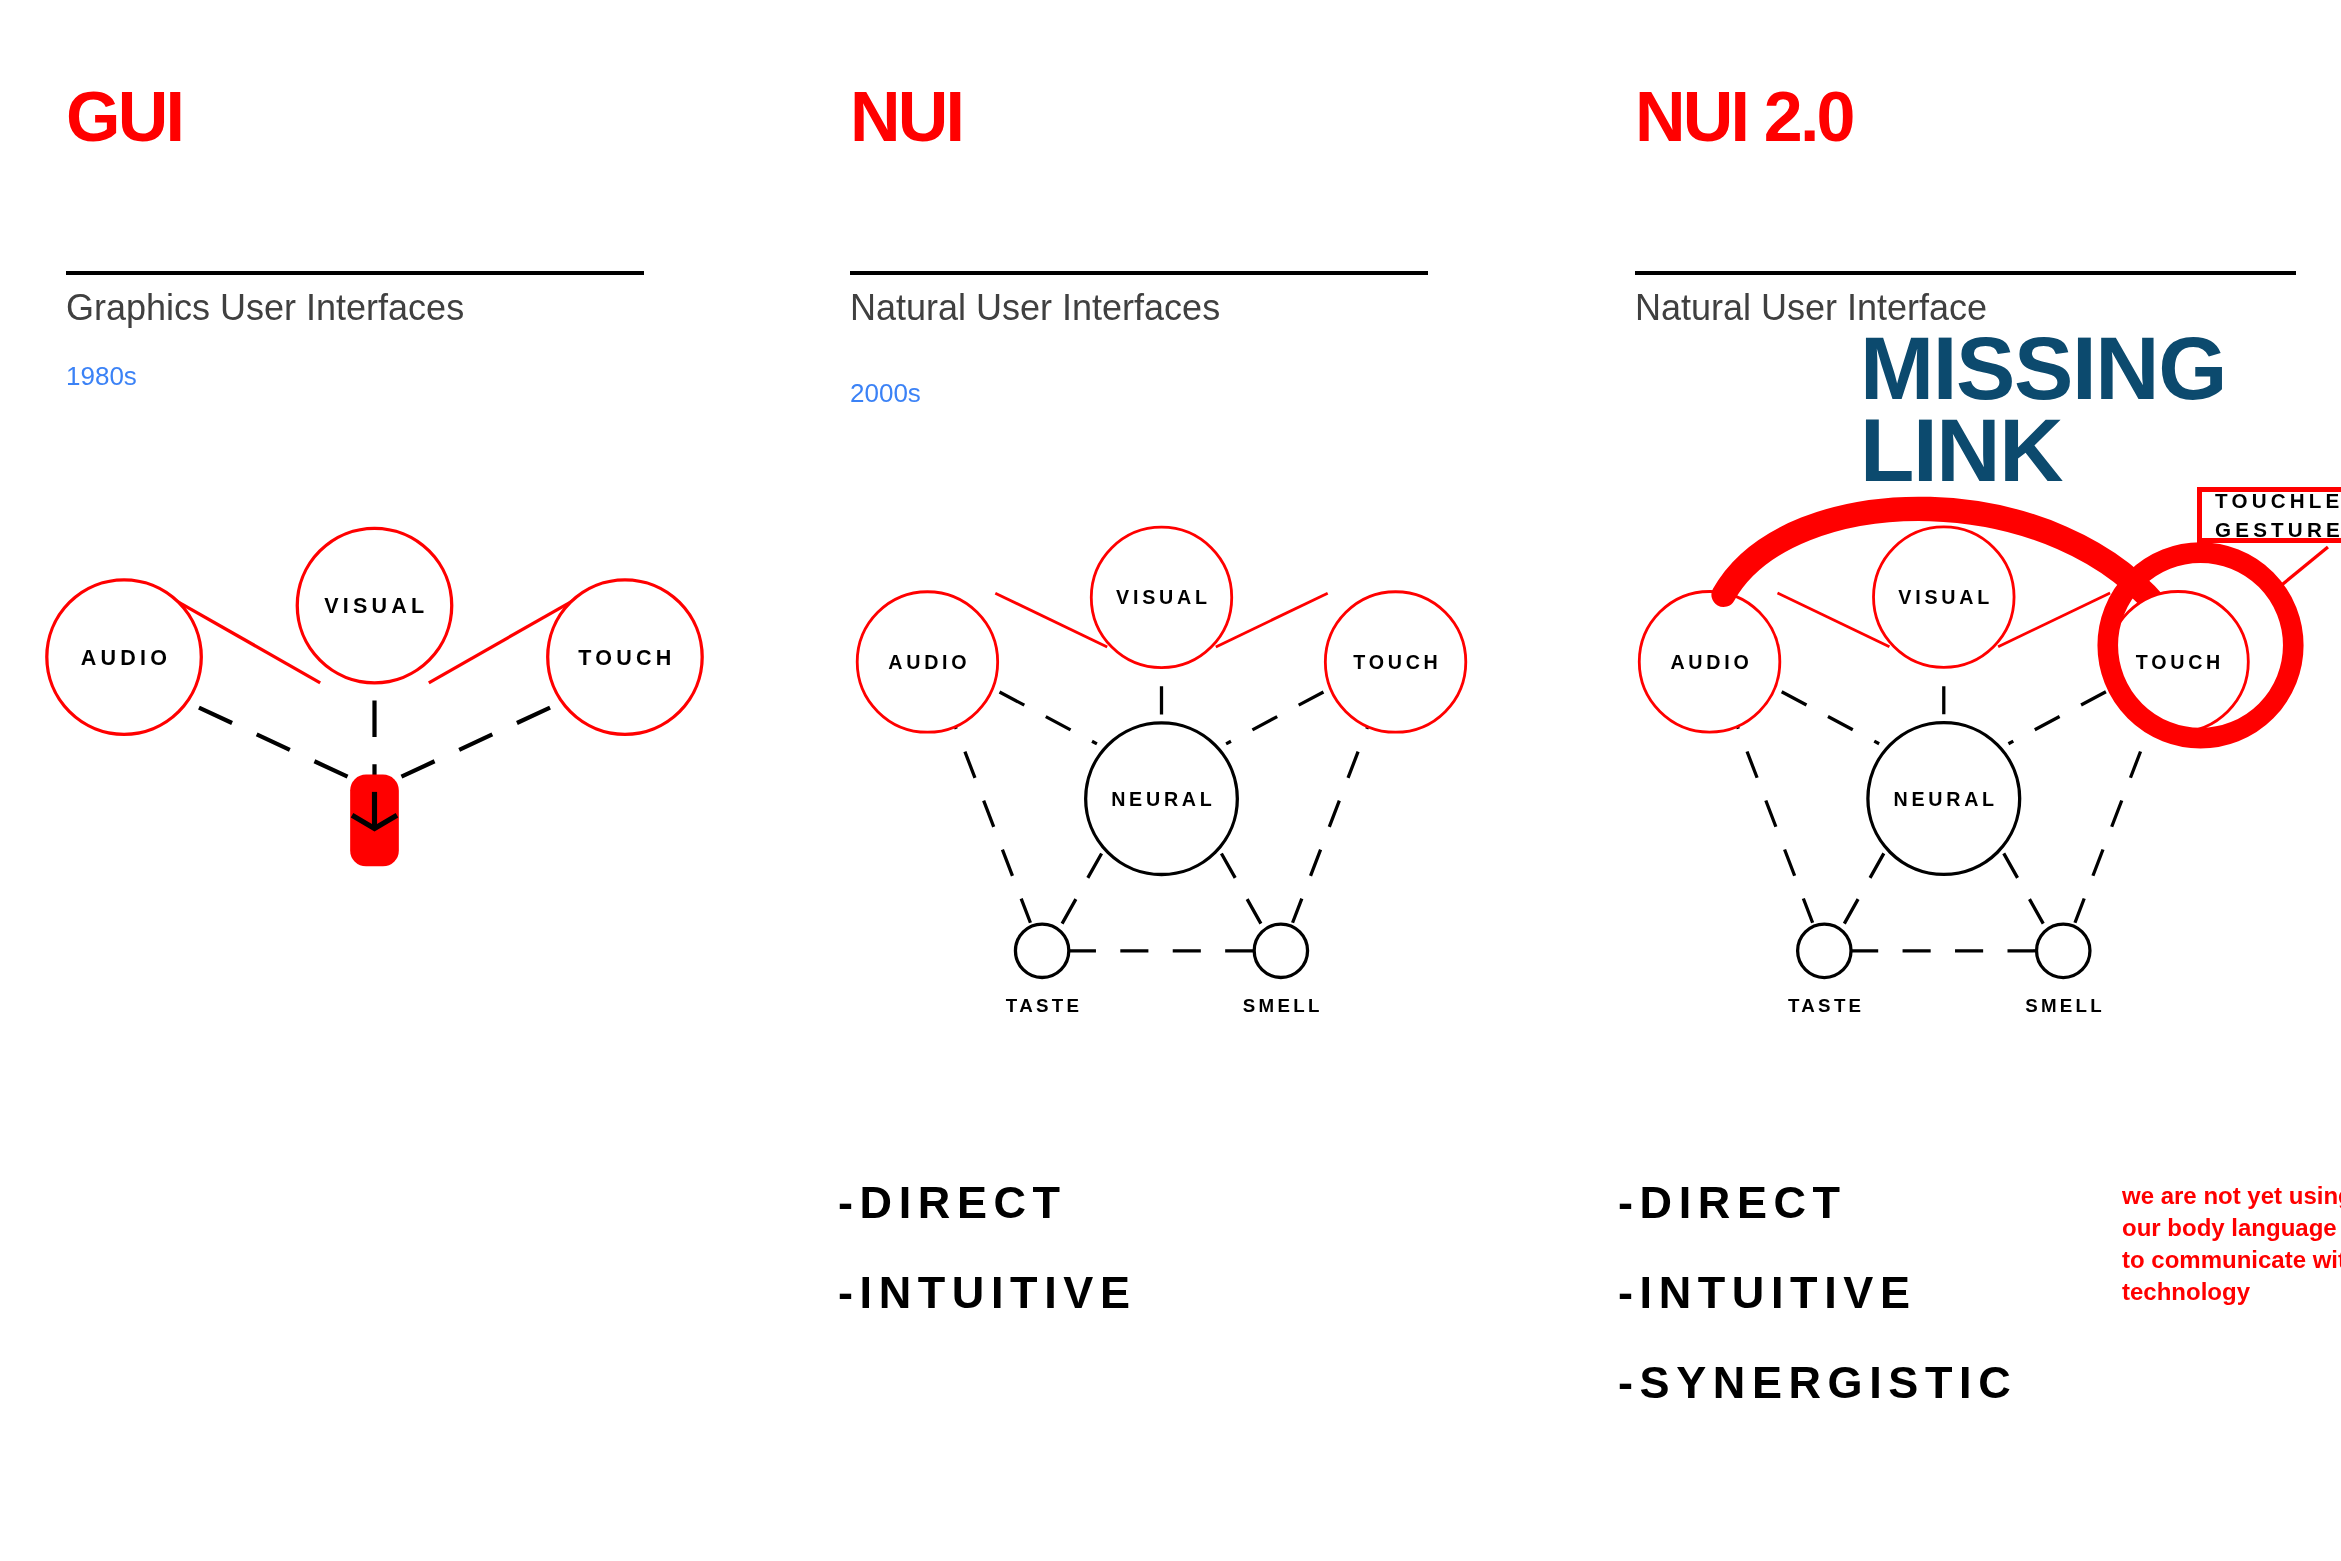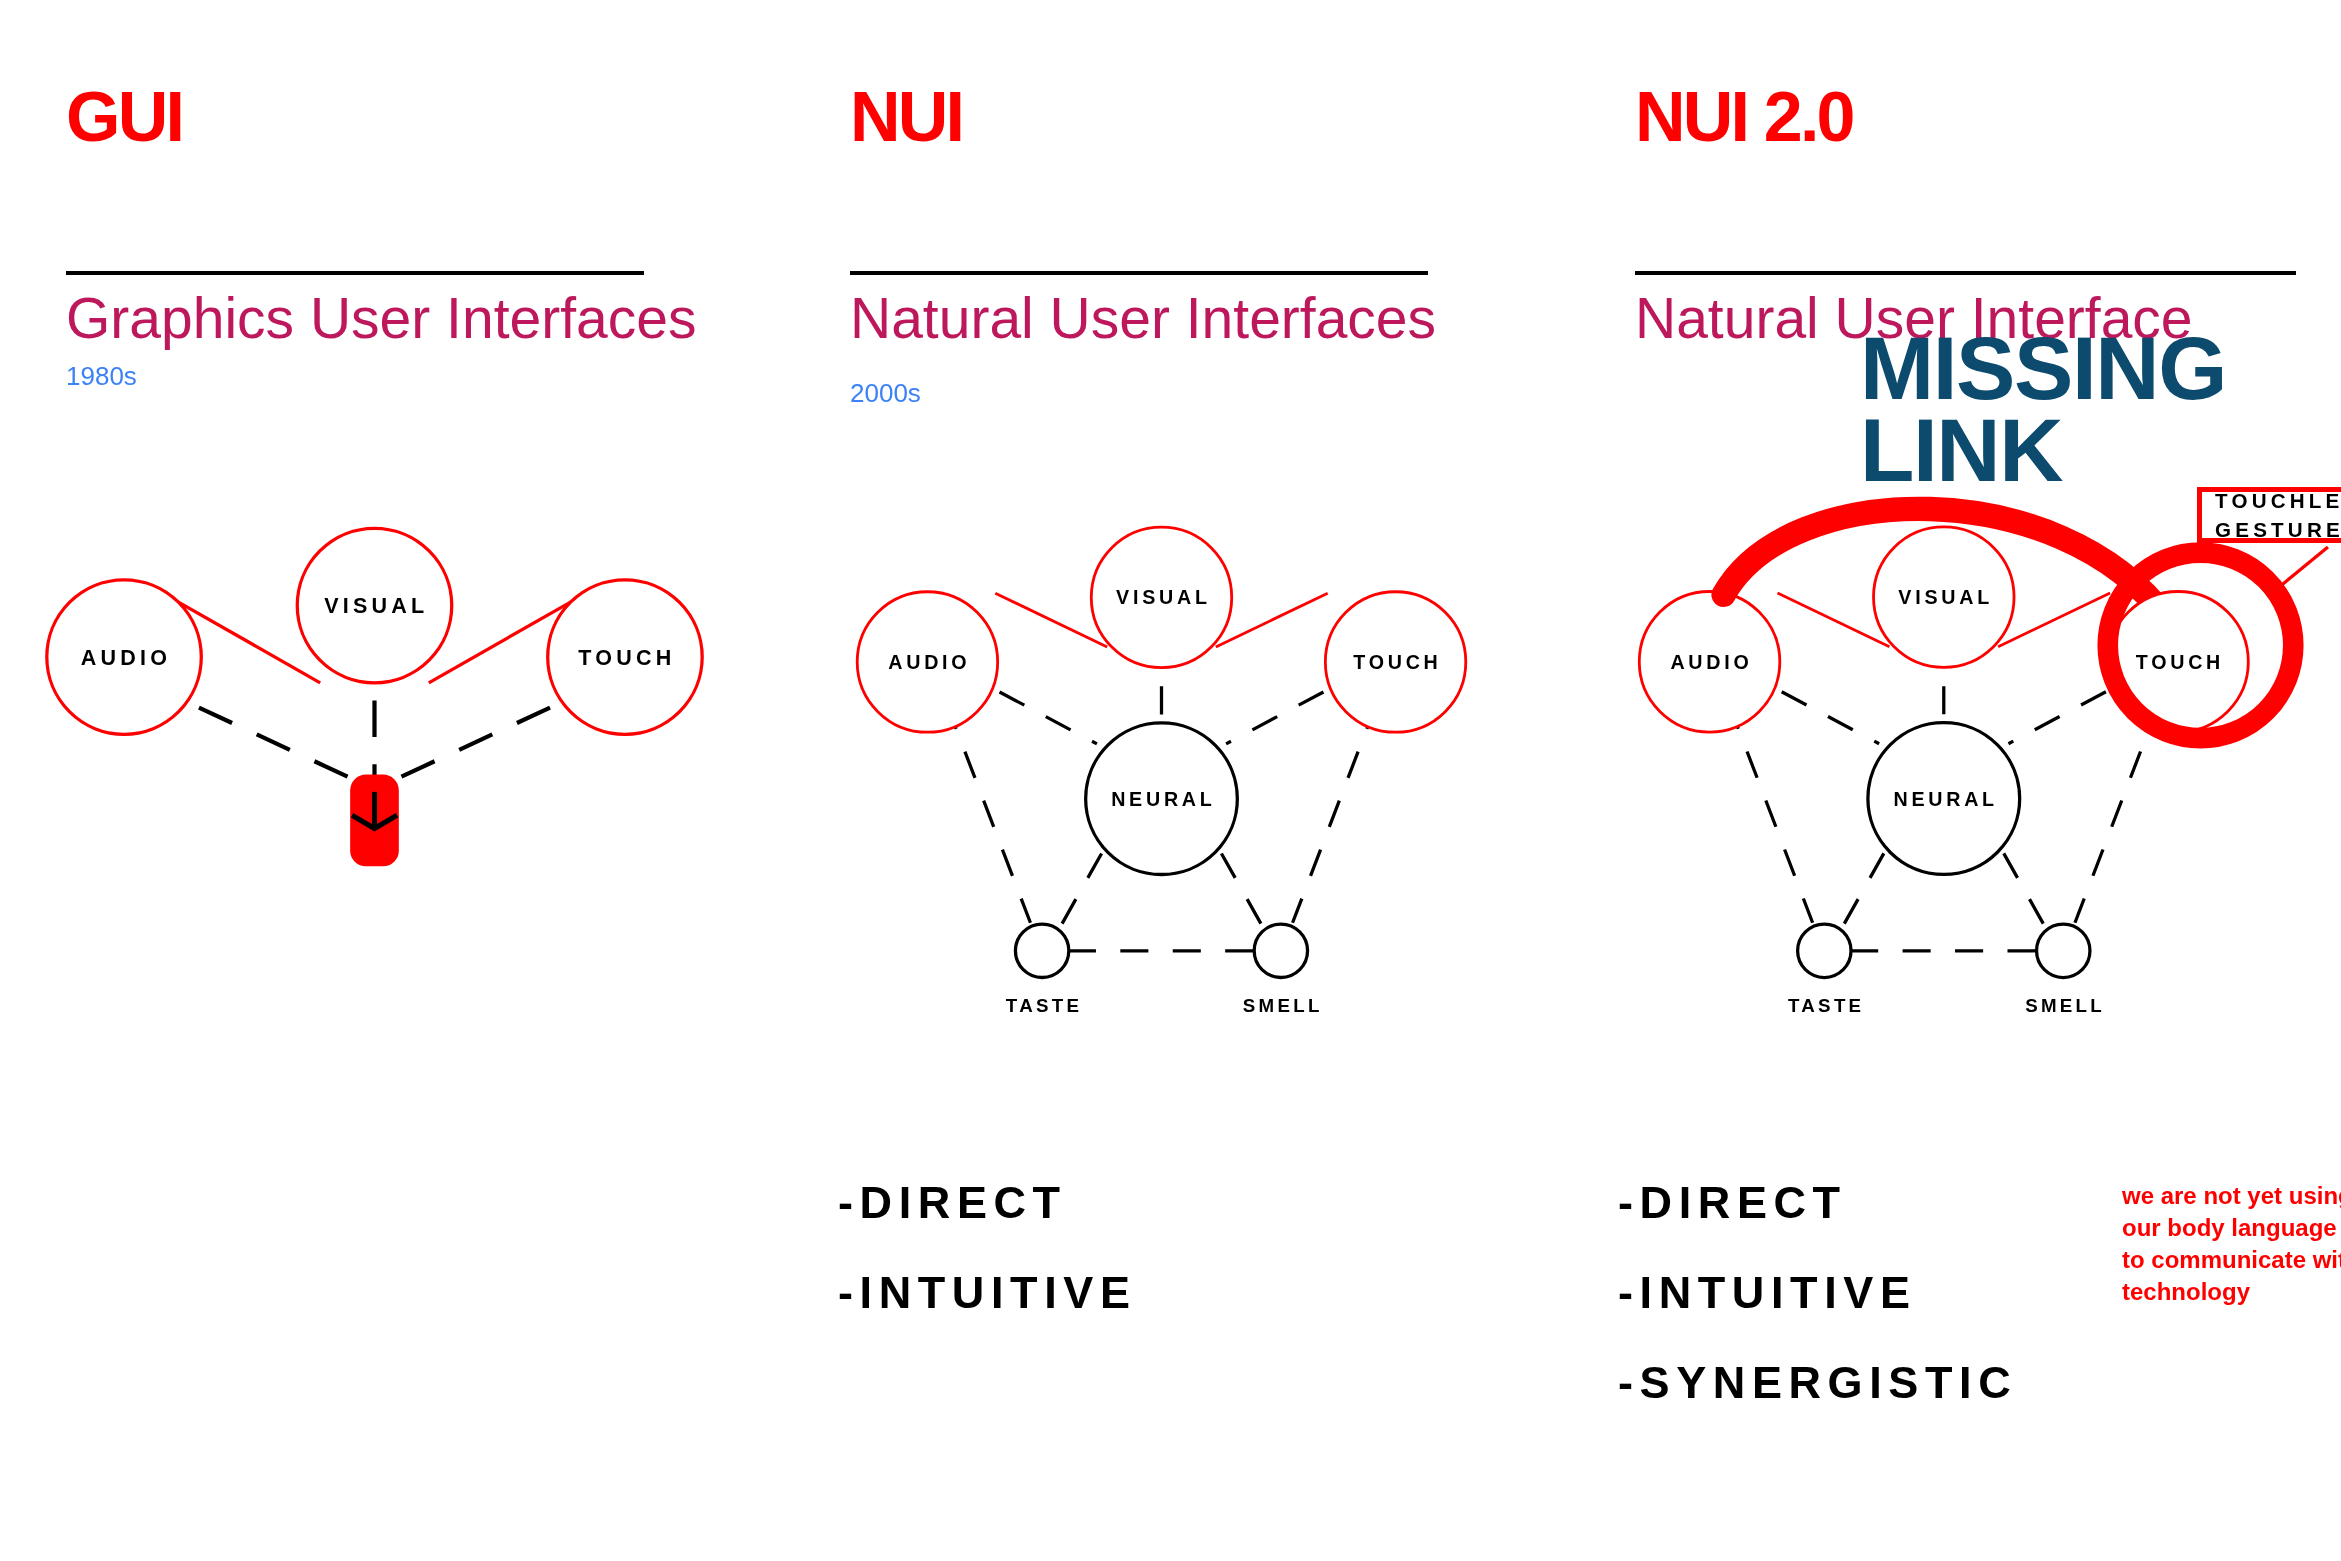--- a/index.html
+++ b/index.html
@@ -15,21 +15,21 @@
          font-size:70px;line-height:1;letter-spacing:-2.8px;white-space:nowrap;}
   #title-gui{left:66px;top:82px;}
   #title-nui{left:850px;top:82px;}
   #title-nui2{left:1635px;top:82px;}
 
   .rule{position:absolute;height:4.2px;background:#000;}
   #rule-gui{left:66px;top:271px;width:578px;}
   #rule-nui{left:850px;top:271px;width:578px;}
   #rule-nui2{left:1635px;top:271px;width:661px;}
 
-  .subtitle{position:absolute;font-size:57px;color:#be185d;white-space:nowrap;line-height:1;text-align:center;}
+  .subtitle{position:absolute;font-size:36px;color:#404040;white-space:nowrap;line-height:1;text-align:center;}
   #sub-gui{left:66px;top:290px;}
   #sub-nui{left:850px;top:290px;}
   #sub-nui2{left:1635px;top:290px;}
 
   .decade{position:absolute;font-size:26px;color:#3b82f6;line-height:1;white-space:nowrap;}
   #dec-gui{left:66px;top:363px;}
   #dec-nui{left:850px;top:363px;margin-top:17px;}
 
   .bullets{position:absolute;}
   #bul-gui{left:56px;top:1180px;}

